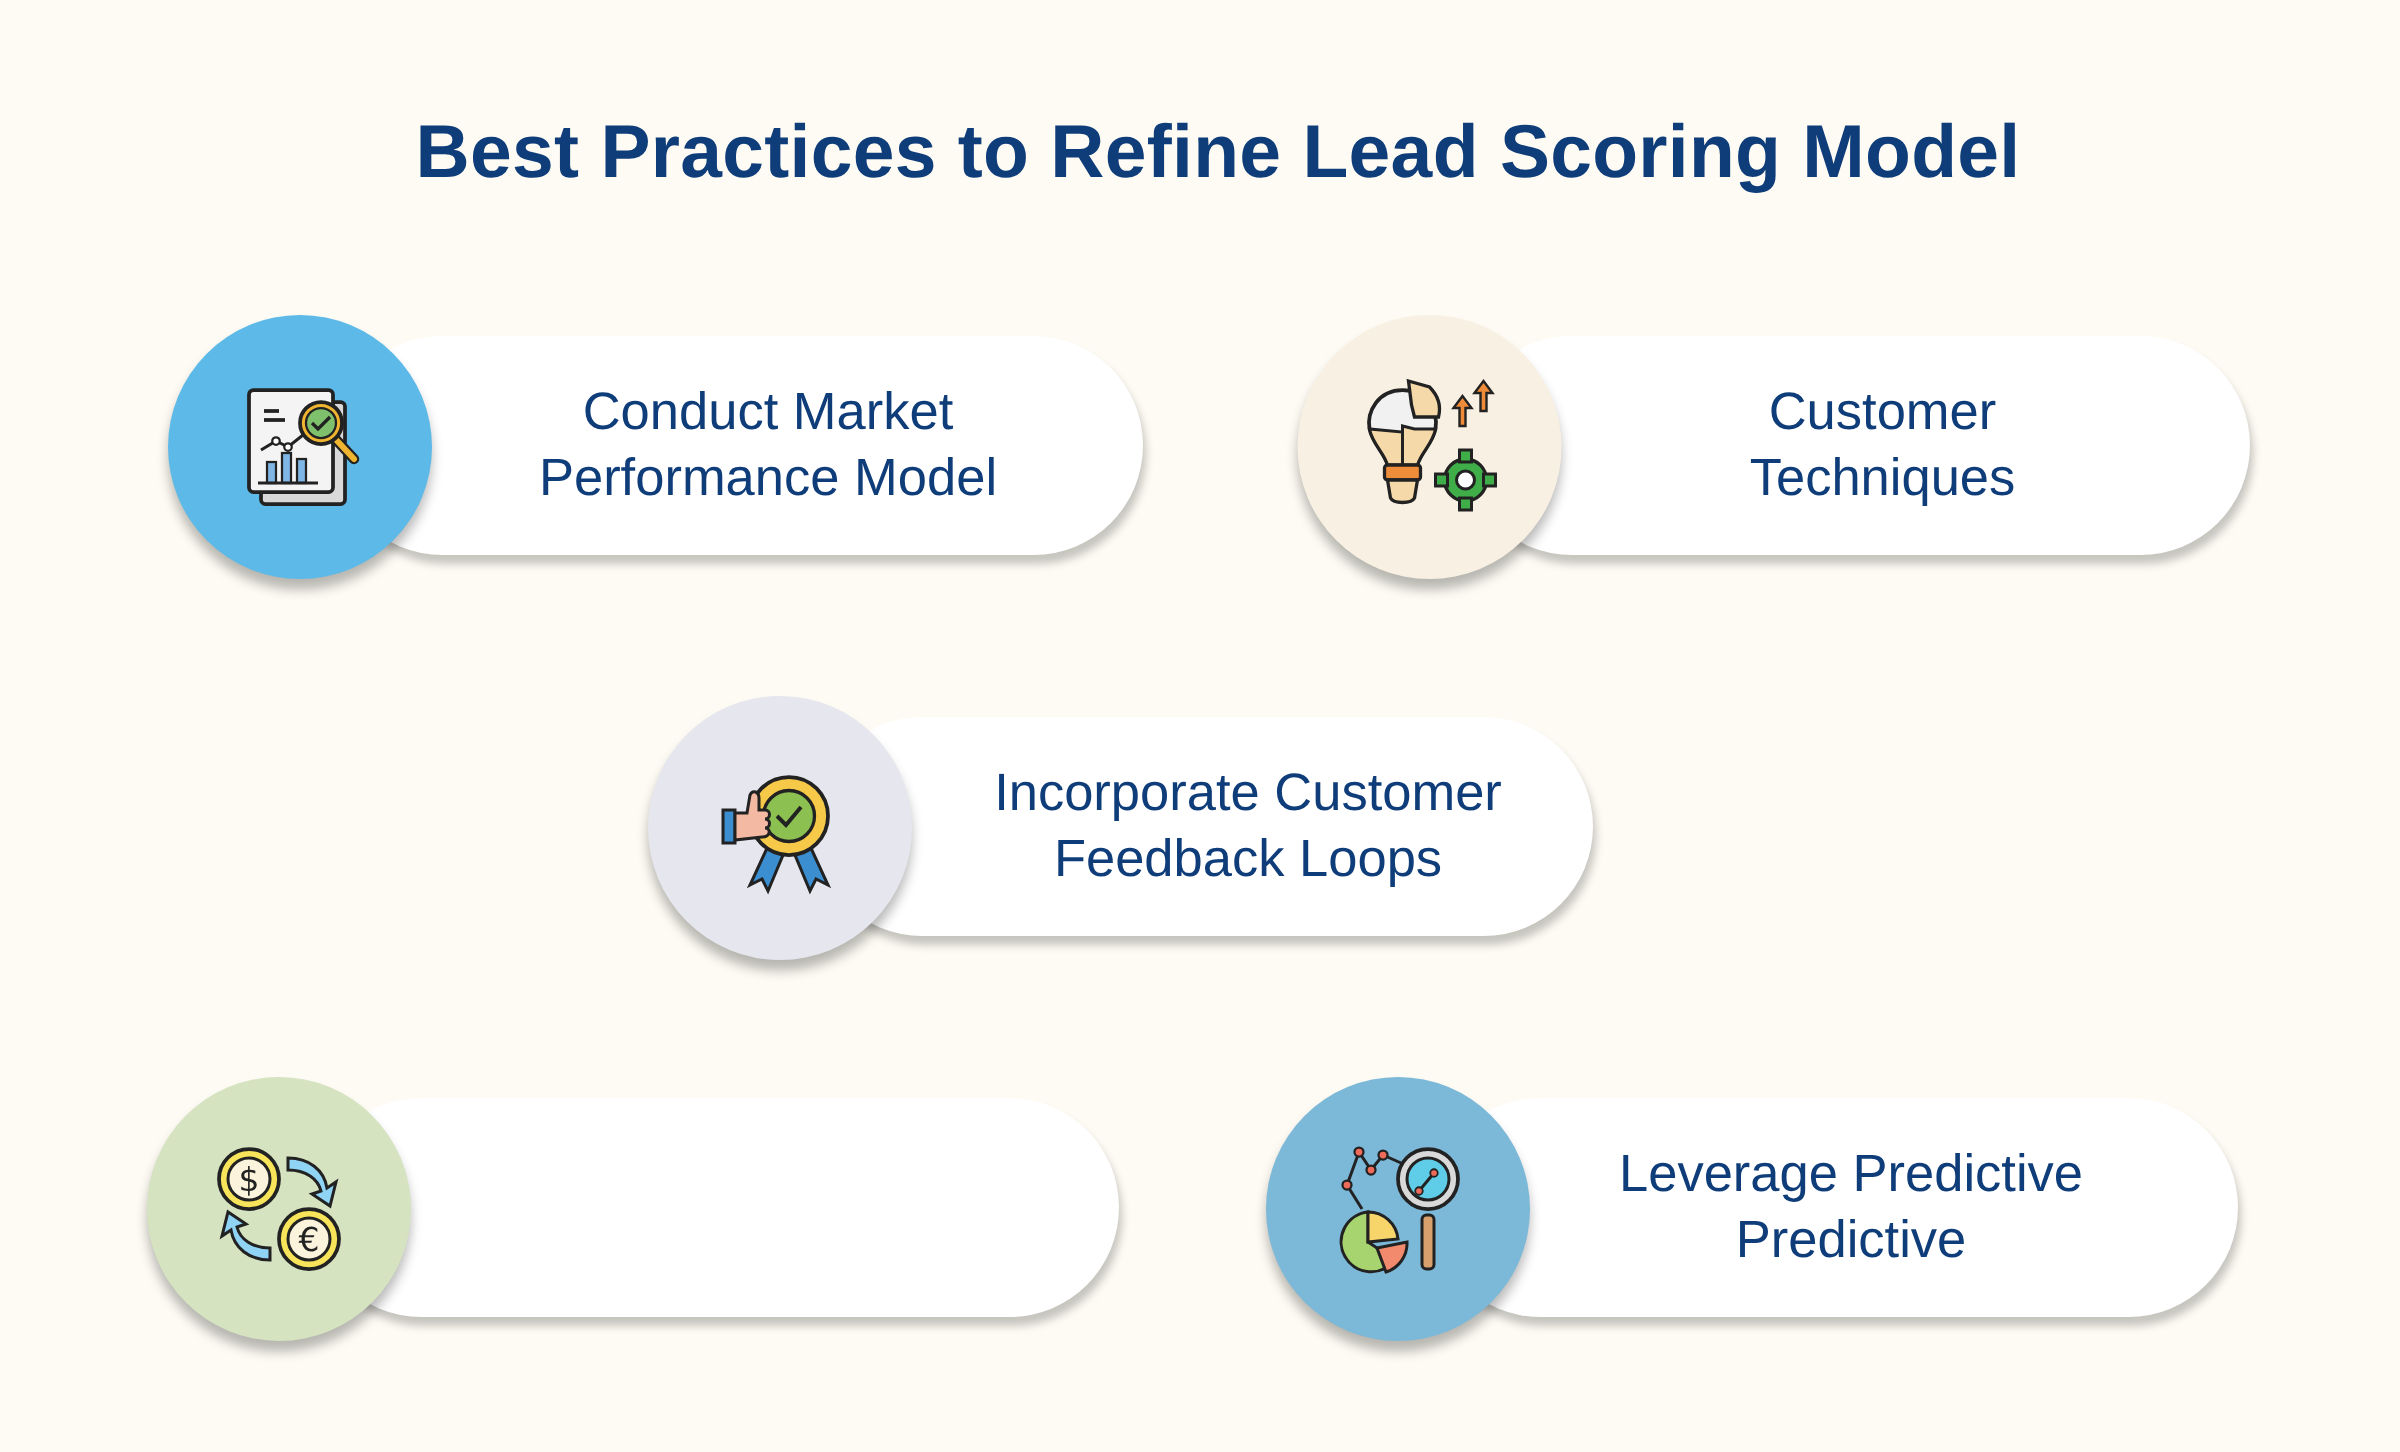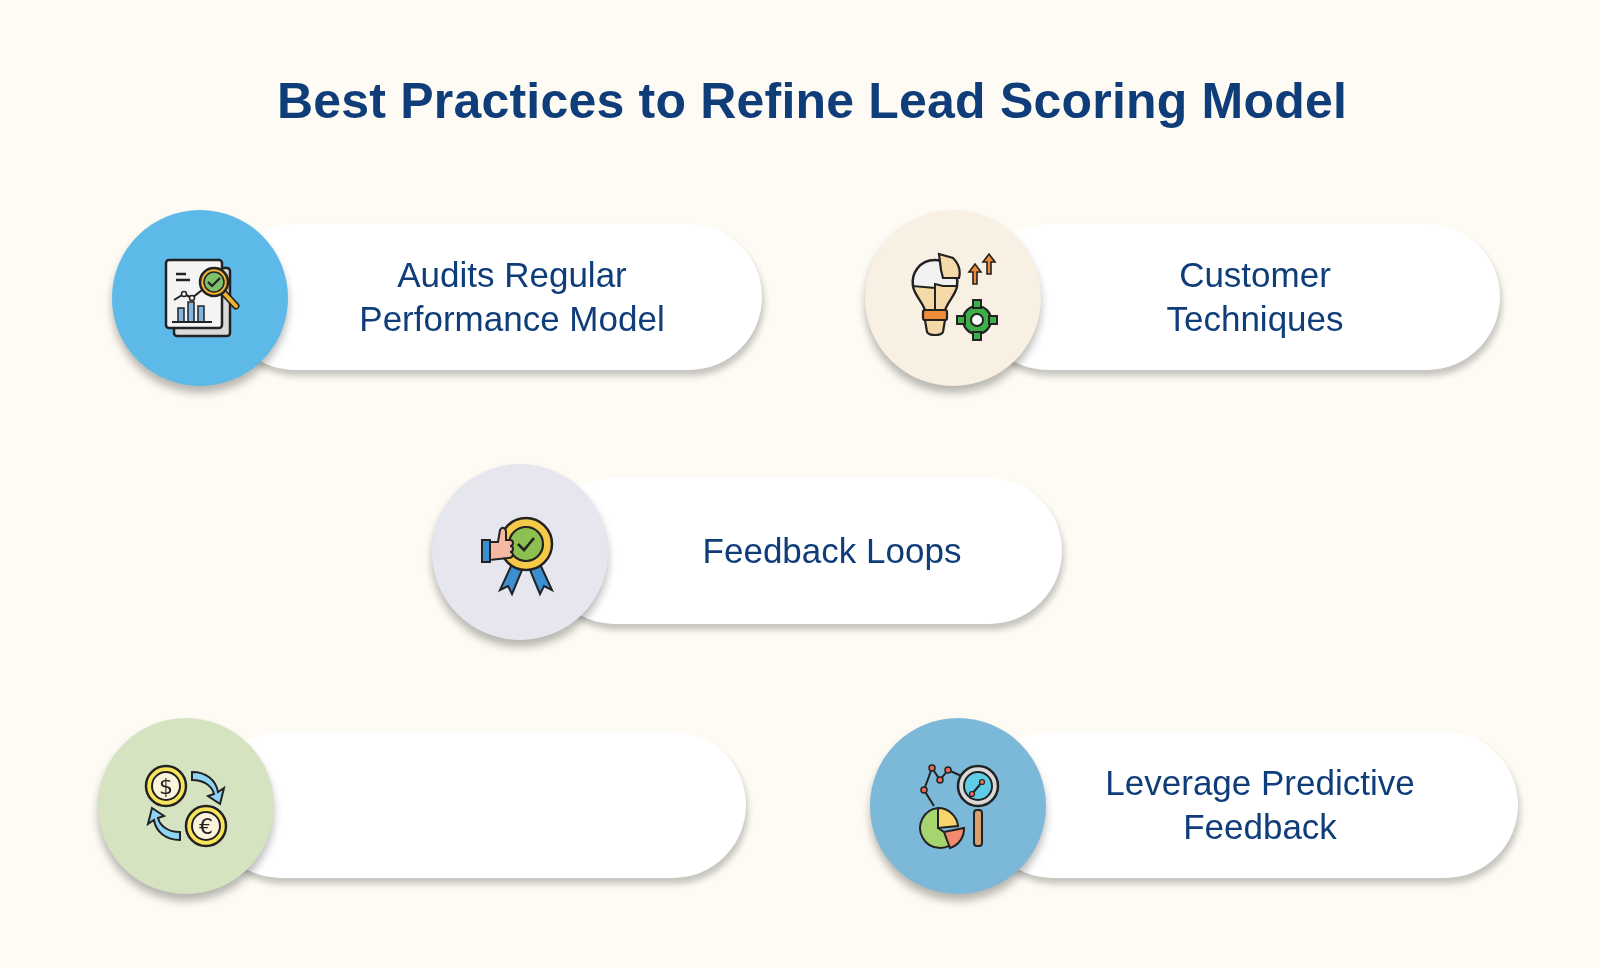--- a/index.html
+++ b/index.html
@@ -56,21 +56,21 @@
       <line x1="22" y1="74" x2="62" y2="74" stroke="#222" stroke-width="2"></line>
       <line x1="73" y1="44" x2="86" y2="58" stroke="#222" stroke-width="7" stroke-linecap="round"></line>
       <line x1="73" y1="44" x2="86" y2="58" stroke="#f0b530" stroke-width="4" stroke-linecap="round"></line>
       <circle cx="64" cy="34" r="14" fill="#f0b530" stroke="#222" stroke-width="2.5"></circle>
       <circle cx="64" cy="34" r="10" fill="#7ec06c" stroke="#222" stroke-width="1.5"></circle>
       <polyline points="58,34 62,38 70,30" fill="none" stroke="#222" stroke-width="2.2"></polyline>
     </svg>
   </div>
   <div class="label" style="left:200px; width:400px;">
     <div>
-      <span>Audits Regular</span>
+      <span>Conduct Market</span>
       <span>Performance Model</span>
     </div>
   </div>
 </div>
 
 <div class="card" style="left:865px; top:210px; width:635px;">
   <div class="pill" style="left:110px; width:525px;"></div>
   <div class="circle" style="background:#f8f0e2;">
     <svg width="100" height="100" viewBox="0 0 100 100">
       <path d="M32 12 C16 12 8 26 10 38 C12 48 20 54 22 62 L42 62 C44 54 52 48 54 38 C56 26 48 12 32 12 Z" fill="#f1f1f1" stroke="#222" stroke-width="2.5"></path>
@@ -109,20 +109,21 @@
       <polygon points="70,62 82,88 74,84 70,92 60,68" fill="#3b8ed0" stroke="#222" stroke-width="2"></polygon>
       <circle cx="56" cy="42" r="26" fill="#f7c948" stroke="#222" stroke-width="2.5"></circle>
       <circle cx="56" cy="42" r="17" fill="#8cc152" stroke="#222" stroke-width="2.2"></circle>
       <polyline points="48,42 54,48 64,36" fill="none" stroke="#222" stroke-width="2.6"></polyline>
       <rect x="12" y="38" width="8" height="22" fill="#3b8ed0" stroke="#222" stroke-width="2"></rect>
       <path d="M20 40 L28 40 L30 28 C32 24 36 26 36 30 L36 38 L40 38 C44 38 44 44 40 44 C44 44 44 50 40 50 C44 50 44 56 38 56 L20 58 Z" fill="#f4b9a3" stroke="#222" stroke-width="2"></path>
     </svg>
   </div>
   <div class="label" style="left:180px; width:440px;">
     <div>
+      <span>Incorporate Customer</span>
       <span>Feedback Loops</span>
     </div>
   </div>
 </div>
 
 <div class="card" style="left:98px; top:718px; width:648px;">
   <div class="pill" style="left:110px; width:538px;"></div>
   <div class="circle" style="background:#d5e3c0;">
     <svg width="100" height="100" viewBox="0 0 100 100">
       <circle cx="30" cy="30" r="20" fill="#f7e45a" stroke="#222" stroke-width="2.5"></circle>
@@ -130,21 +131,21 @@
       <text x="30" y="38" text-anchor="middle" font-size="22" font-family="DejaVu Sans, sans-serif" fill="#222">$</text>
       <circle cx="70" cy="70" r="20" fill="#f7e45a" stroke="#222" stroke-width="2.5"></circle>
       <circle cx="70" cy="70" r="14" fill="#fbf3dc" stroke="#222" stroke-width="2"></circle>
       <text x="70" y="78" text-anchor="middle" font-size="22" font-family="DejaVu Sans, sans-serif" fill="#222">€</text>
       <path d="M56 16 C70 16 80 24 82 36 L88 32 L84 48 L72 40 L78 38 C76 30 68 24 56 24 Z" fill="#8fd3f5" stroke="#222" stroke-width="2"></path>
       <path d="M44 84 C30 84 20 76 18 64 L12 68 L16 52 L28 60 L22 62 C24 70 32 76 44 76 Z" fill="#8fd3f5" stroke="#222" stroke-width="2"></path>
     </svg>
   </div>
 </div>
 
-<div class="card" style="left:870px; top:718px; width:648px;">
+<div class="card" style="left:844px; top:718px; width:648px;">
   <div class="pill" style="left:110px; width:538px;"></div>
   <div class="circle" style="background:#7cb8d8;">
     <svg width="100" height="100" viewBox="0 0 100 100">
       <polyline points="16,34 24,12 32,24 40,14 58,22" fill="none" stroke="#222" stroke-width="2"></polyline>
       <polyline points="16,34 26,50" fill="none" stroke="#222" stroke-width="2"></polyline>
       <circle cx="16" cy="34" r="3" fill="#ee6b5a" stroke="#222" stroke-width="1.5"></circle>
       <circle cx="24" cy="12" r="3" fill="#ee6b5a" stroke="#222" stroke-width="1.5"></circle>
       <circle cx="32" cy="24" r="3" fill="#ee6b5a" stroke="#222" stroke-width="1.5"></circle>
       <circle cx="40" cy="14" r="3" fill="#ee6b5a" stroke="#222" stroke-width="1.5"></circle>
       <path d="M30 52 A20 20 0 1 0 48 84 L30 72 Z" fill="#a8d46f" stroke="#222" stroke-width="2"></path>
@@ -154,16 +155,16 @@
       <circle cx="70" cy="30" r="20" fill="#d9d9d9" stroke="#222" stroke-width="2.5"></circle>
       <circle cx="70" cy="30" r="14" fill="#5fcde8" stroke="#222" stroke-width="2"></circle>
       <polyline points="64,38 74,26" fill="none" stroke="#222" stroke-width="2"></polyline>
       <circle cx="64" cy="38" r="2.5" fill="#ee6b5a" stroke="#222" stroke-width="1.2"></circle>
       <circle cx="74" cy="26" r="2.5" fill="#ee6b5a" stroke="#222" stroke-width="1.2"></circle>
     </svg>
   </div>
   <div class="label" style="left:180px; width:420px;">
     <div>
       <span>Leverage Predictive</span>
-      <span>Feedback</span>
+      <span>Predictive</span>
     </div>
   </div>
 </div>
 
 </body></html>

